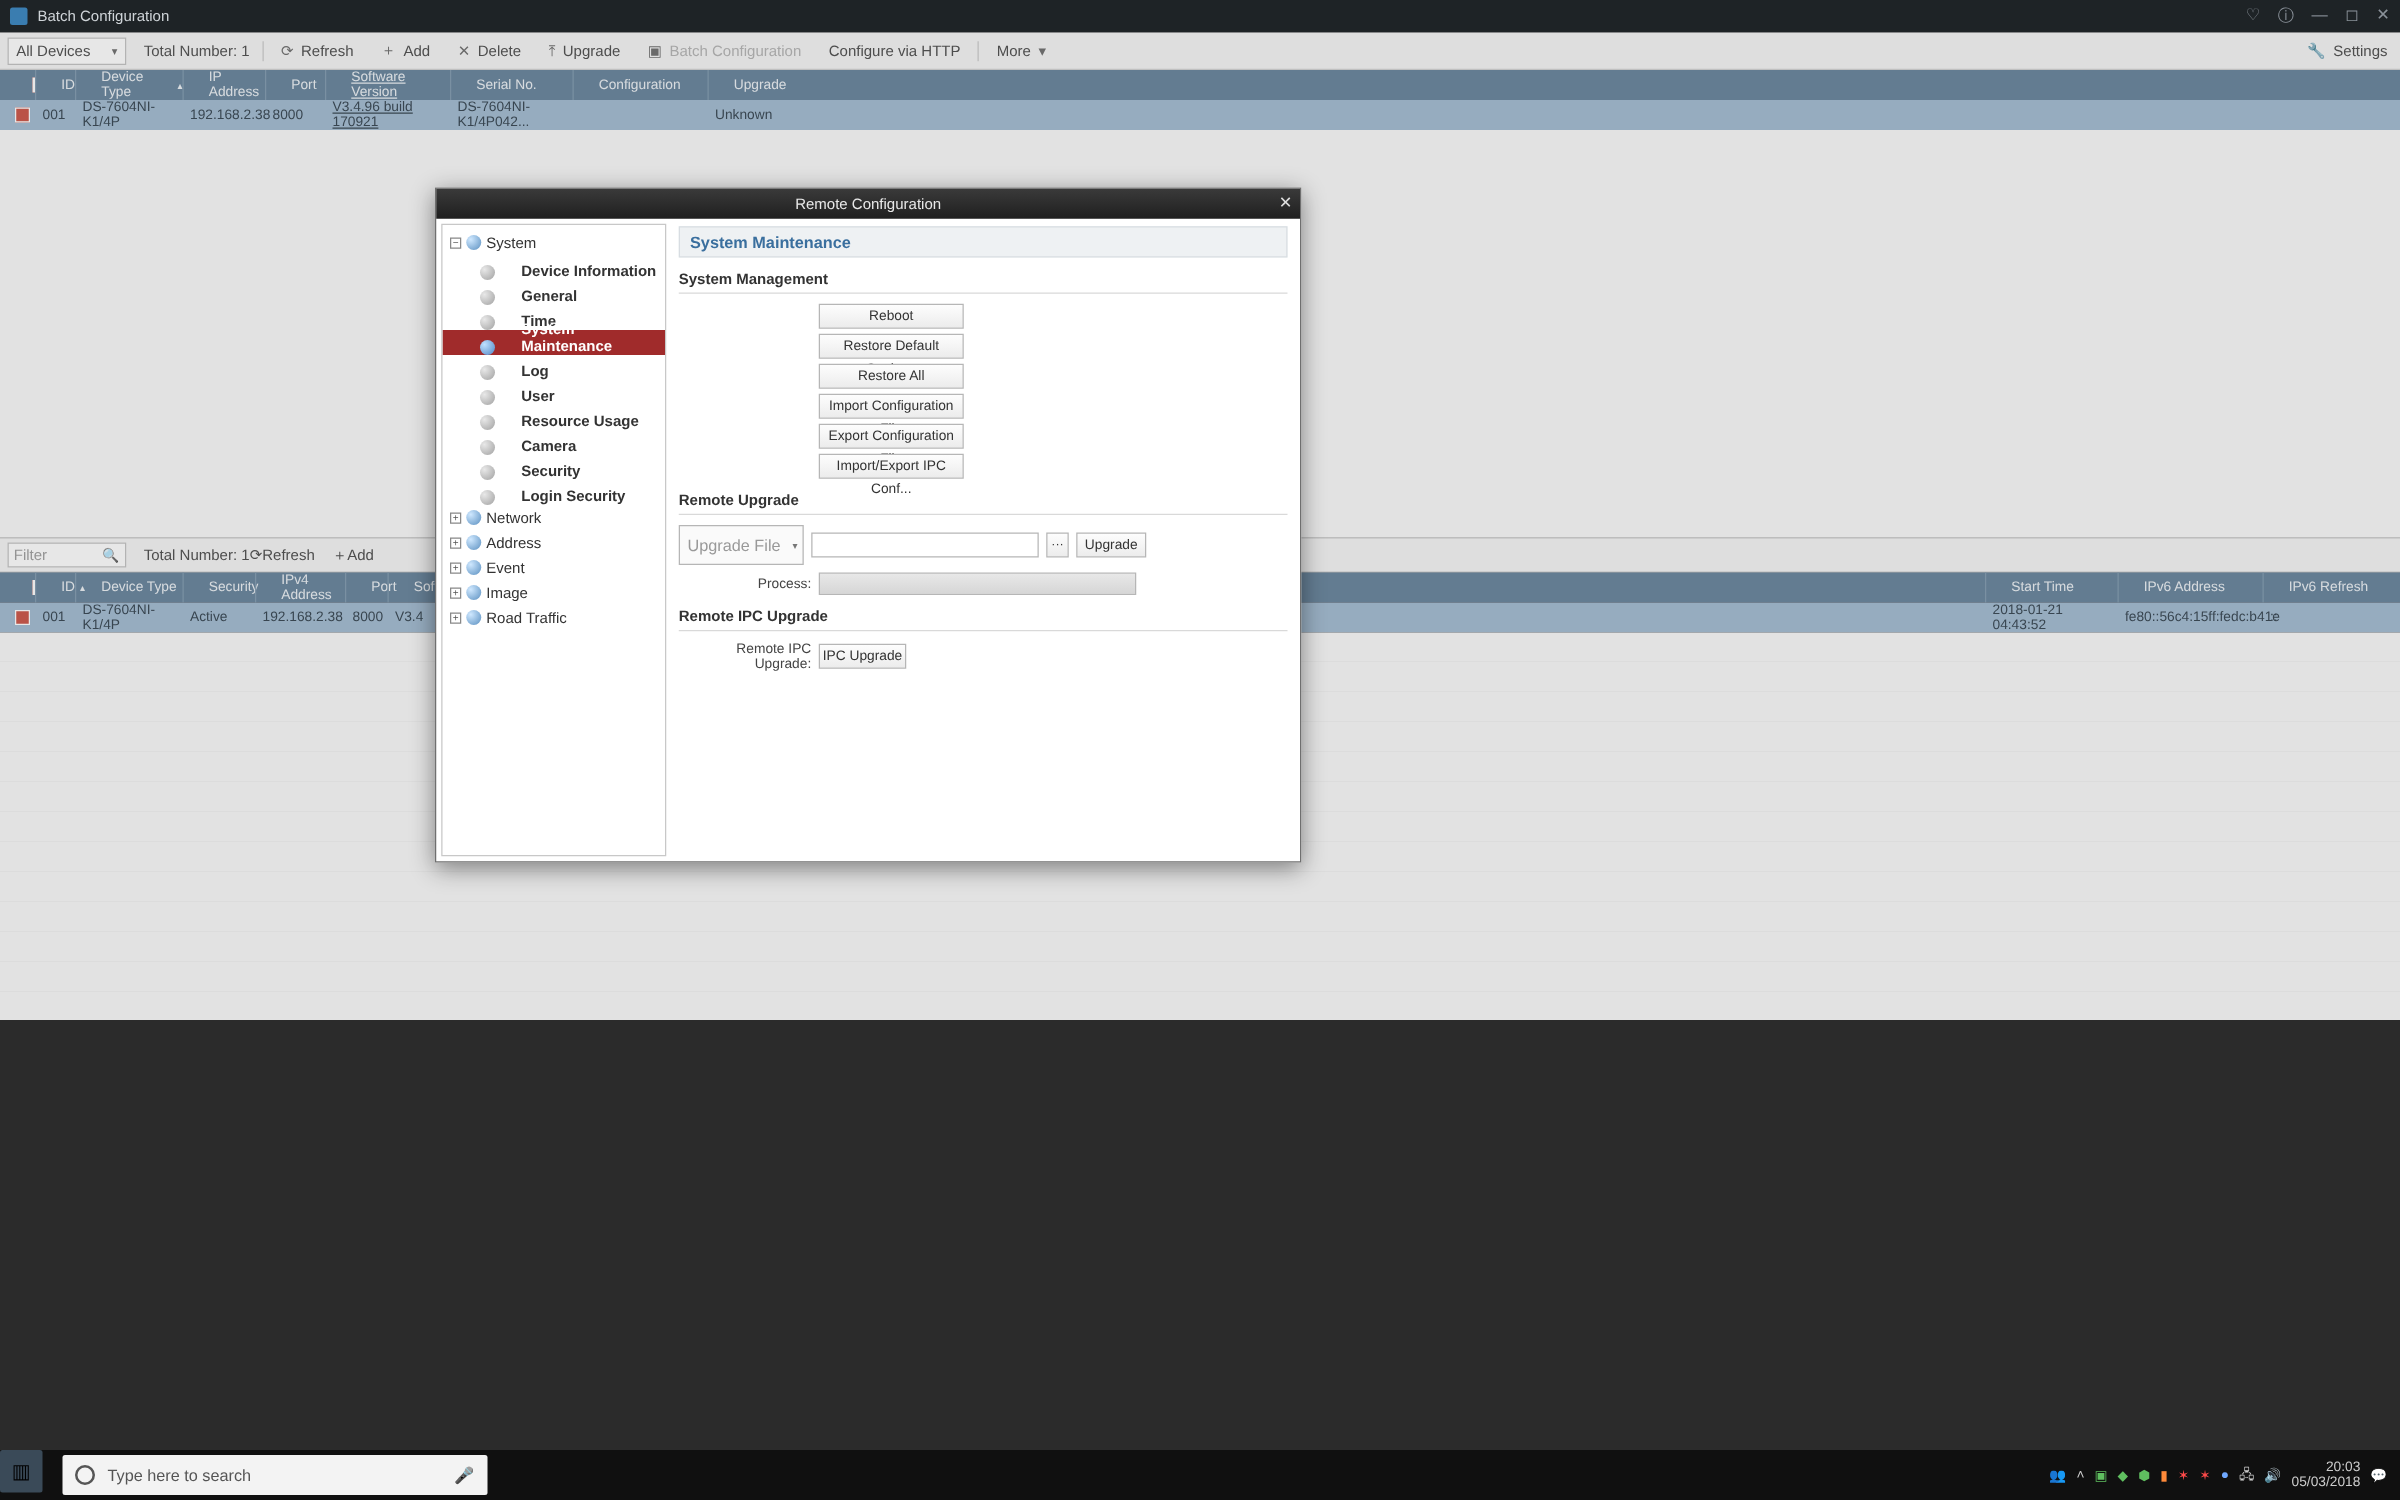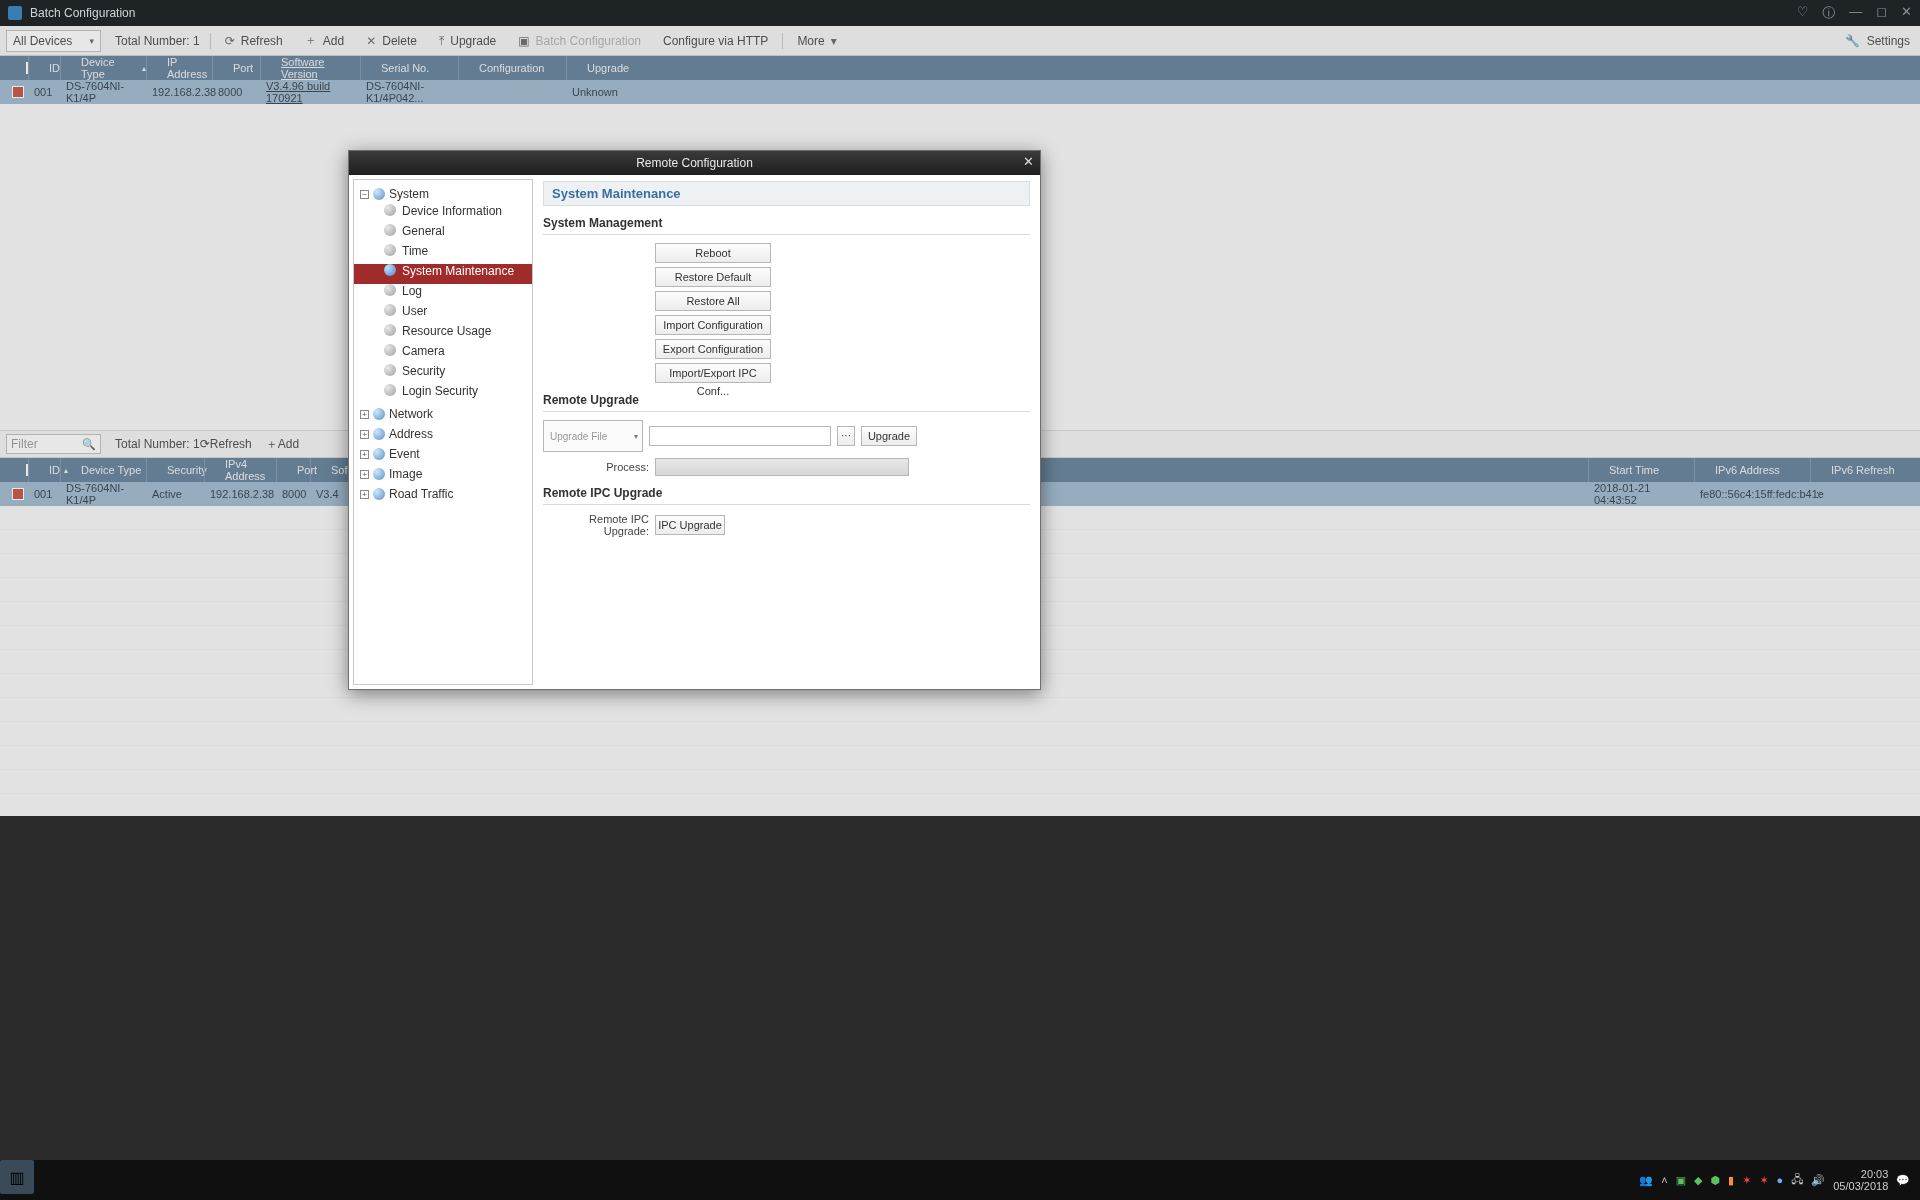--- a/index.html
+++ b/index.html
@@ -62,35 +62,35 @@
 .modal { position: absolute; top: 150px; left: 348px; width: 693px; height: 540px; background: #fff; border: 1px solid #6f6f6f; box-shadow: 0 4px 18px rgba(0,0,0,0.45); display: flex; flex-direction: column; }
 .modal-title { height: 24px; background: linear-gradient(#3a3a3a, #1f1f1f); color: #e8e8e8; display: flex; align-items: center; justify-content: center; font-size: 12px; position: relative; }
 .modal-title .close { position: absolute; right: 6px; top: 3px; color: #ddd; font-size: 13px; cursor: default; }
 .modal-body { flex: 1; display: flex; padding: 4px; gap: 4px; }
 
 
 .tree { width: 180px; border: 1px solid #c8c8c8; background: #fff; font-size: 12px; color: #333; padding: 4px 0; overflow: hidden; }
 .tree .node { display: flex; align-items: center; height: 20px; padding-left: 6px; gap: 4px; }
 .tree .node .exp { width: 9px; height: 9px; border: 1px solid #888; font-size: 8px; line-height: 7px; text-align: center; color: #555; background: #fff; }
 .tree .node .gicon { width: 12px; height: 12px; border-radius: 50%; background: radial-gradient(circle at 30% 30%, #cfe8ff, #5a8fc0); flex-shrink: 0; }
-.tree .leaf { display: flex; align-items: flex-start; height: 20px; padding-left: 30px; gap: 6px; }
+.tree .leaf { display: flex; align-items: flex-end; height: 20px; padding-left: 30px; gap: 21px; font-weight: bold; }
 .tree .leaf .licon { width: 12px; height: 12px; border-radius: 50%; background: radial-gradient(circle at 30% 30%, #e8e8e8, #a0a0a0); flex-shrink: 0; }
 .tree .leaf.active { background: #a02b2b; color: #fff; }
 .tree .leaf.active .licon { background: radial-gradient(circle at 30% 30%, #bfe0ff, #4f86c6); }
 
 
 .panel { flex: 1; border: 0; padding: 2px 6px 6px 6px; font-size: 12px; color: #333; }
 .panel-title { background: #eef1f3; color: #3a6f9e; font-weight: 600; padding: 4px 8px; border: 1px solid #d8dde2; font-size: 13px; }
 .section-h { font-weight: 600; margin: 10px 0 4px 0; font-size: 12px; }
 .hr { height: 1px; background: #d9d9d9; margin-bottom: 8px; }
 .btn-col { display: flex; flex-direction: column; gap: 4px; margin-left: 112px; }
 .btn { width: 116px; height: 20px; border: 1px solid #b6b6b6; background: linear-gradient(#fdfdfd, #ececec); font-size: 11px; text-align: center; line-height: 18px; cursor: default; }
 .row { display: flex; align-items: center; gap: 6px; margin-top: 6px; }
 .row label { width: 106px; text-align: right; font-size: 11px; color: #444; }
-.combo { width: 100px; height: 20px; border: 1px solid #b6b6b6; background: #fafafa; display: flex; align-items: center; padding: 15px 6px; color: #999; font-size: 10px; position: relative; }
+.combo { width: 100px; height: 20px; border: 1px solid #b6b6b6; background: #fafafa; display: flex; align-items: center; padding: 15px 6px; color: #999; font-size: 13px; position: relative; }
 .combo::after { content: "▾"; position: absolute; right: 4px; font-size: 8px; color: #777; }
 .textin { height: 20px; border: 1px solid #b6b6b6; background: #fff; }
 .textin.wide { width: 182px; }
 .mini-btn { width: 18px; height: 20px; border: 1px solid #b6b6b6; background: linear-gradient(#fdfdfd, #ececec); font-size: 10px; text-align: center; line-height: 18px; }
 .progress { width: 254px; height: 18px; border: 1px solid #b6b6b6; background: linear-gradient(#e8e8e8, #d6d6d6); }
 
 
 .w-chk { width: 22px; }
 .w-id  { width: 32px; }
 .w-dev { width: 86px; }
@@ -250,20 +250,25 @@
     <div class="td" style="flex:1"></div>
     <div class="td w2-st">2018-01-21 04:43:52</div>
     <div class="td w2-ip6">fe80::56c4:15ff:fedc:b41e</div>
     <div class="td w2-gw" style="width:110px">::</div>
   </div>
   <div class="stripes" style="height:310px"></div>
 
 
   <div class="taskbar">
     <div class="start">⊞</div>
+    <div class="search">
+      <div class="circle"></div>
+      <span>Type here to search</span>
+      <span class="mic">🎤</span>
+    </div>
     <div class="apps">
       <div class="app">◫</div>
       <div class="app" style="color:#f7c544">📁</div>
       <div class="app" style="color:#4aa0e0">🖼</div>
       <div class="app" style="color:#3b6fd8">◉</div>
       <div class="app" style="color:#2aa8d8">▭</div>
       <div class="app" style="color:#1ed760">●</div>
       <div class="app" style="color:#5aa0ff">◯</div>
       <div class="app">🟡</div>
       <div class="app" style="color:#ff7b29">🦊</div>

